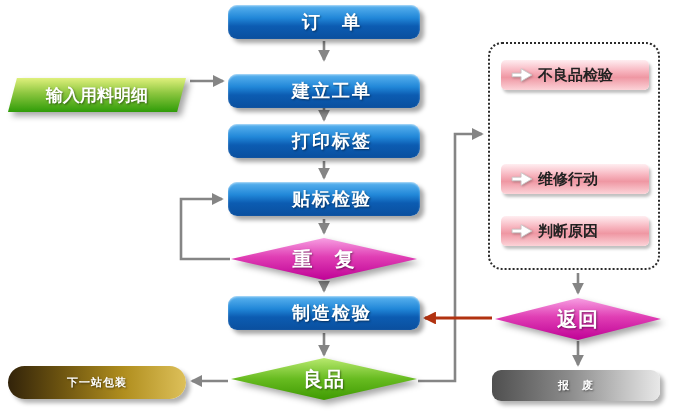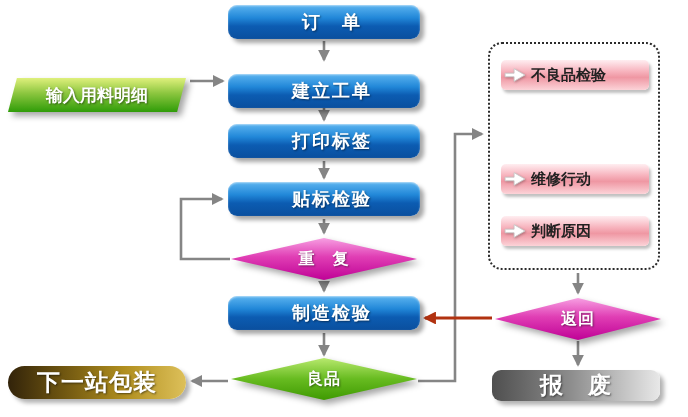--- a/index.html
+++ b/index.html
@@ -16,55 +16,55 @@
     color:#fff; font-weight:bold; font-size:18px; letter-spacing:2px;
     display:flex; align-items:center; justify-content:center;
     box-shadow:4px 4px 4px rgba(0,0,0,.35), inset 0 1px 2px rgba(255,255,255,.55);
     text-shadow:1px 1px 2px rgba(0,0,0,.45);
     padding-left:16px;
   }
   .dshadow { position:absolute; filter:drop-shadow(4px 4px 3px rgba(0,0,0,.35)); }
   .diamond {
     width:186px; height:42px; clip-path:polygon(50% 0,100% 50%,50% 100%,0 50%);
     display:flex; align-items:center; justify-content:center;
-    color:#fff; font-weight:bold; font-size:16px; letter-spacing:1px;
+    color:#fff; font-weight:bold; font-size:20px; letter-spacing:1px;
     text-shadow:1px 1px 2px rgba(0,0,0,.45);
   }
   .diamond.magenta { background:linear-gradient(180deg,#f79fe2 0%,#e03eb4 45%,#bf0296 100%); }
   .diamond.green   { background:linear-gradient(180deg,#b8e96e 0%,#67bb20 50%,#3f9a02 100%); }
   .input-shape {
     width:178px; height:34px; clip-path:polygon(5% 0,100% 0,95% 100%,0 100%);
     background:linear-gradient(180deg,#dff07c 0%,#8cc63f 45%,#2f9c08 100%);
     color:#fff; font-weight:bold; font-size:17px;
     display:flex; align-items:center; justify-content:center;
     text-shadow:1px 1px 2px rgba(0,0,0,.45);
     margin-top:16px;
   }
   .pill {
     position:absolute; display:flex; align-items:center; justify-content:center;
-    color:#fff; font-weight:bold; font-size:23px; letter-spacing:1px;
+    color:#fff; font-weight:bold; font-size:11px; letter-spacing:1px;
     text-shadow:1px 1px 2px rgba(0,0,0,.5);
     box-shadow:4px 4px 4px rgba(0,0,0,.3);
   }
   .next {
     left:8px; top:366px; width:178px; height:33px; border-radius:17px;
     background:linear-gradient(90deg,#32230a 0%,#6d5410 30%,#b08e1e 65%,#ddc05a 100%);
   }
   .scrap {
     left:492px; top:370px; width:168px; height:31px; border-radius:9px;
     background:linear-gradient(90deg,#4f4f4f 0%,#8a8a8a 45%,#e8e8e8 100%);
   }
   .panel {
     position:absolute; left:488px; top:42px; width:172px; height:228px;
     border:2px dotted #2b2b2b; border-radius:14px; background:#fff;
   }
   .rework {
     position:absolute; left:11px; width:148px; height:30px; border-radius:5px;
     background:linear-gradient(180deg,#ffeef1 0%,#f7b3bd 38%,#ef97a3 58%,#fcd3d8 100%);
-    display:flex; align-items:center; gap:5px; padding-left:3px;
+    display:flex; align-items:center; gap:5px; padding-left:10px;
     color:#222; font-weight:bold; font-size:15px;
     box-shadow:2px 3px 3px rgba(0,0,0,.25);
   }
   .aicon { display:inline-flex; flex:0 0 auto; filter:drop-shadow(1px 1px 1px rgba(0,0,0,.25)); }
 </style>
 </head>
 <body>
 
 <div id="stage">
 

